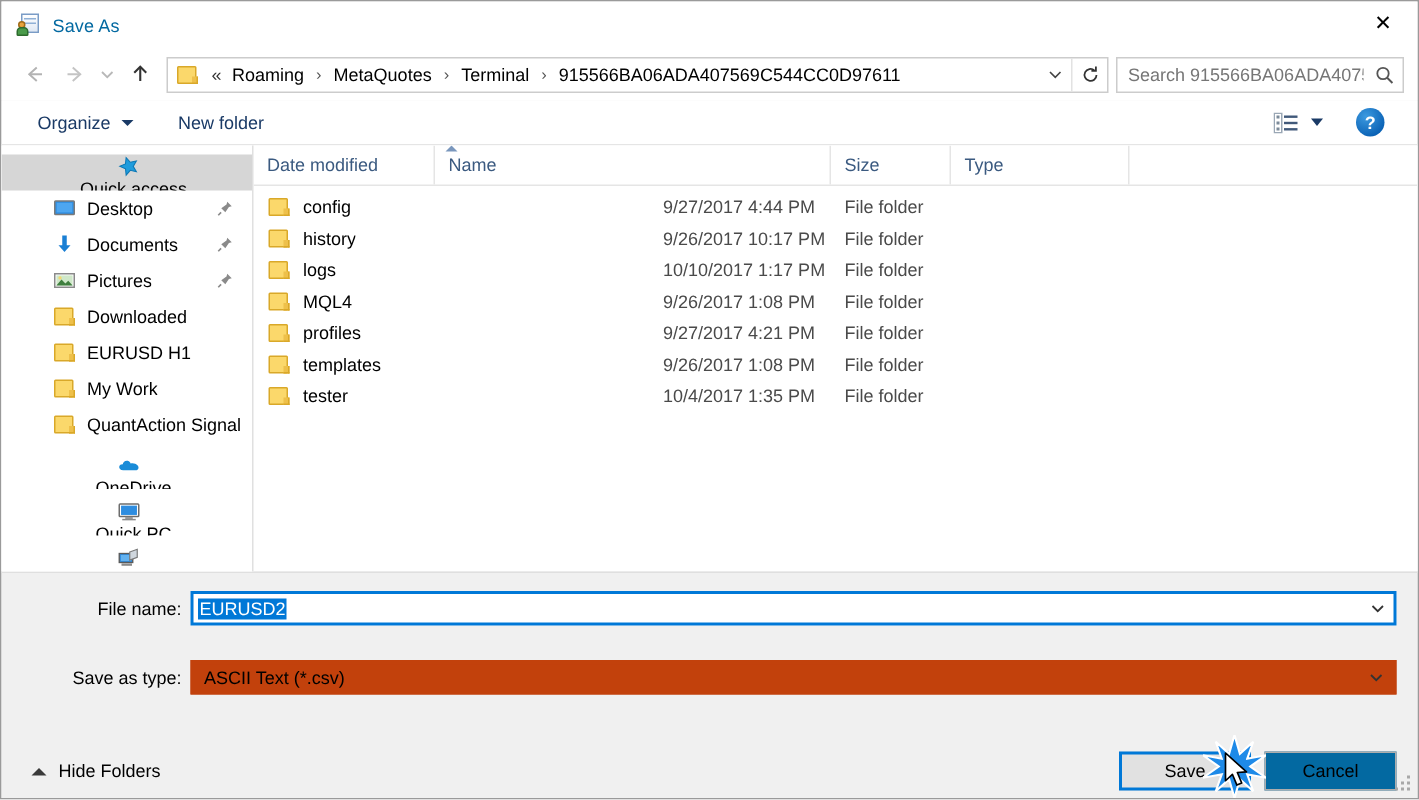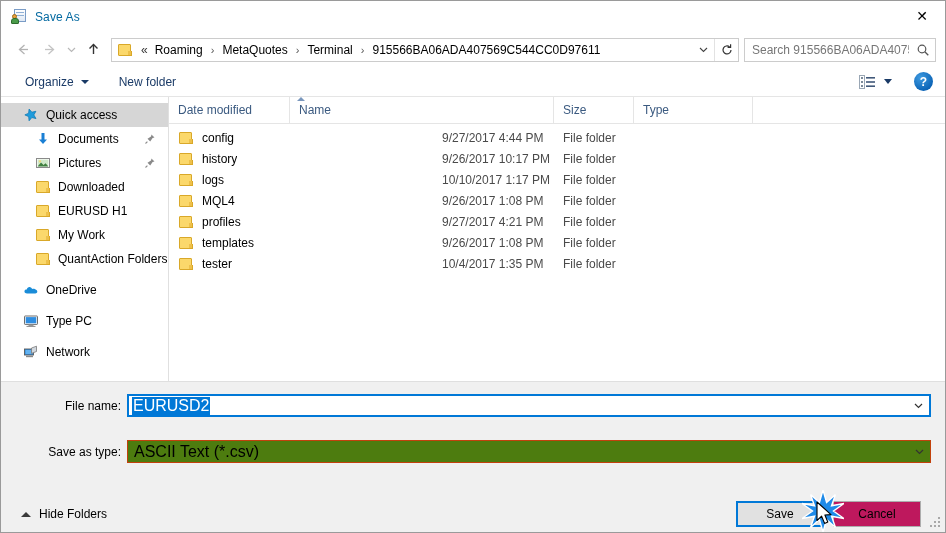--- a/index.html
+++ b/index.html
@@ -167,21 +167,21 @@
     flex: 0 0 auto;
   }
 
   
   .toolbar {
     height: 30px;
     background: #ffffff;
     border-bottom: 1px solid #e5e5e5;
     display: flex;
     align-items: center;
-    padding: 0 12px 0 16px;
+    padding: 0 22px 0 16px;
     flex: 0 0 auto;
   }
   .tb-item {
     display: flex; align-items: center;
     font-size: 12px; color: #1a3a66;
     padding: 4px 8px;
     cursor: default;
     white-space: nowrap;
   }
   .tb-caret {
@@ -233,21 +233,21 @@
     height: 24px;
     display: flex;
     align-items: center;
     padding-left: 22px;
     cursor: default;
     position: relative;
     font-size: 12px;
     color: #000000;
     white-space: nowrap;
   }
-  .nav-item.root { padding-left: 22px; }
+  .nav-item.root { padding-left: 9px; flex-direction: column; }
   .nav-item.child { padding-left: 34px; }
   .nav-item.selected { background: #d6d6d6; }
   .nav-item .ni-icon {
     width: 16px; height: 16px;
     margin-right: 7px;
     flex: 0 0 auto;
     position: relative;
   }
   .nav-item .ni-label { overflow: hidden; }
   .pin {
@@ -375,47 +375,47 @@
     height: 23px;
     display: flex;
     align-items: center;
     min-width: 0;
   }
   .combo.filename {
     background: #ffffff;
     border: 2px solid #0078d7;
   }
   .combo.filetype {
-    background: #4d7c0f;
-    border: 1px solid #c2410c;
+    background: #c2410c;
+    border: 3px solid #c2410c;
     gap: 36px;
   }
   .combo-value {
     flex: 1 1 auto;
-    font-size: 16px;
+    font-size: 12px;
     padding-left: 3px;
     white-space: nowrap;
     overflow: hidden;
     color: #000;
   }
   .combo.filetype .combo-value { padding-left: 6px; }
   .sel-text {
     background: #0078d7;
     color: #ffffff;
     padding: 1px 1px 2px 1px;
   }
   .combo-arrow {
     width: 22px; flex: 0 0 22px;
     display: flex; align-items: center; justify-content: center;
   }
 
   .buttonrow {
     display: flex;
     align-items: center;
-    padding: 10px 24px 0 16px;
+    padding: 10px 14px 0 16px;
     position: relative;
     height: 46px;
   }
   .hidefolders {
     display: flex; align-items: center;
     font-size: 12px; color: #000;
     cursor: default;
     padding: 3px 4px;
   }
   .hf-caret {
@@ -425,21 +425,21 @@
     border-left: 5px solid transparent;
     border-right: 5px solid transparent;
     border-bottom: 5px solid #3a3a3a;
   }
   .btn-spacer { flex: 1 1 auto; }
   .btn {
     width: 88px; height: 26px;
     font-size: 12px;
     font-family: "Liberation Sans", sans-serif;
     display: flex; align-items: center; justify-content: center;
-    background: #be185d;
+    background: #0369a1;
     border: 1px solid #adadad;
     color: #000;
     cursor: default;
     margin-left: 9px;
     position: relative;
   }
   .btn.primary {
     border: 2px solid #0078d7;
     background: #e1e1e1;
   }
@@ -590,20 +590,35 @@
 
       <div class="nav-item root selected">
         <span class="ni-icon">
           <svg width="16" height="16" viewBox="0 0 16 16">
             <path d="M8 1.8 L9.7 5.6 L13.8 6 L10.7 8.8 L11.6 12.9 L8 10.7 L4.4 12.9 L5.3 8.8 L2.2 6 L6.3 5.6 Z" fill="#1f9cdc" stroke="#0d78b5" stroke-width="0.7" transform="rotate(-18 8 8)"></path>
           </svg>
         </span>
         <span class="ni-label">Quick access</span>
       </div>
 
+      <div class="nav-item child">
+        <span class="ni-icon">
+          <svg width="16" height="16" viewBox="0 0 16 16">
+            <rect x="1.5" y="3" width="13" height="9" rx="0.5" fill="#2e8de0" stroke="#7a7a7a" stroke-width="1"></rect>
+            <rect x="2.8" y="4.2" width="10.4" height="6.4" fill="#4da6f0"></rect>
+          </svg>
+        </span>
+        <span class="ni-label">Desktop</span>
+        <span class="pin">
+          <svg width="12" height="12" viewBox="0 0 12 12">
+            <path d="M7.5 1.5 L10.5 4.5 L8.6 5 L6.2 8.5 L3.5 5.8 L7 3.4 Z" fill="#8a8a8a"></path>
+            <path d="M3.4 8.6 L1.5 10.5" stroke="#8a8a8a" stroke-width="1.1"></path>
+          </svg>
+        </span>
+      </div>
 
       <div class="nav-item child">
         <span class="ni-icon">
           <svg width="16" height="16" viewBox="0 0 16 16">
             <path d="M8 2 L8 9.5" stroke="#1a7fd4" stroke-width="3"></path>
             <path d="M4 8.5 L8 13 L12 8.5 Z" fill="#1a7fd4"></path>
           </svg>
         </span>
         <span class="ni-label">Documents</span>
         <span class="pin">
@@ -659,21 +674,21 @@
         </span>
         <span class="ni-label">My Work</span>
       </div>
       <div class="nav-item child">
         <span class="ni-icon">
           <div class="folder" style="margin-top:1px;">
               <div class="f-back"></div>
               <div class="f-tab"></div>
             </div>
         </span>
-        <span class="ni-label">QuantAction Folders</span>
+        <span class="ni-label">QuantAction Signal</span>
       </div>
 
       <div class="nav-gap"></div>
       <div class="nav-item root">
         <span class="ni-icon">
           <svg width="16" height="16" viewBox="0 0 16 16">
             <path d="M4.2 11.5 C2.2 11.5 1.2 10.2 1.5 9 C1.8 7.9 3 7.4 3.8 7.6 C4 5.9 5.6 4.8 7.2 5.2 C8.3 5.5 8.9 6.3 9.1 7 C10.6 6.4 12.5 7 13.8 8.3 C14.8 9.4 14.5 11.5 12.4 11.5 Z" fill="#1a8cd8"></path>
           </svg>
         </span>
         <span class="ni-label">OneDrive</span>
@@ -682,21 +697,21 @@
       <div class="nav-gap"></div>
       <div class="nav-item root">
         <span class="ni-icon">
           <svg width="16" height="16" viewBox="0 0 16 16">
             <rect x="1.5" y="3" width="13" height="8.4" rx="0.6" fill="#ffffff" stroke="#6d6d6d" stroke-width="1"></rect>
             <rect x="2.7" y="4.1" width="10.6" height="6.2" fill="#2e8de0"></rect>
             <rect x="5.5" y="11.6" width="5" height="1.5" fill="#9a9a9a"></rect>
             <rect x="3.5" y="12.9" width="9" height="1" fill="#8a8a8a"></rect>
           </svg>
         </span>
-        <span class="ni-label">Type PC</span>
+        <span class="ni-label">Quick PC</span>
       </div>
 
       <div class="nav-gap"></div>
       <div class="nav-item root">
         <span class="ni-icon">
           <svg width="16" height="16" viewBox="0 0 16 16">
             <rect x="1.5" y="5" width="9" height="6" fill="#2e8de0" stroke="#5a5a5a" stroke-width="0.9"></rect>
             <rect x="2.6" y="6" width="6.8" height="4" fill="#63b2f0"></rect>
             <path d="M8.5 4 L13.5 2.2 L13.5 7.5 L8.5 9.4 Z" fill="#d0d7de" stroke="#7a7a7a" stroke-width="0.8"></path>
             <rect x="3" y="11.6" width="7" height="1.6" fill="#8a8a8a"></rect>

